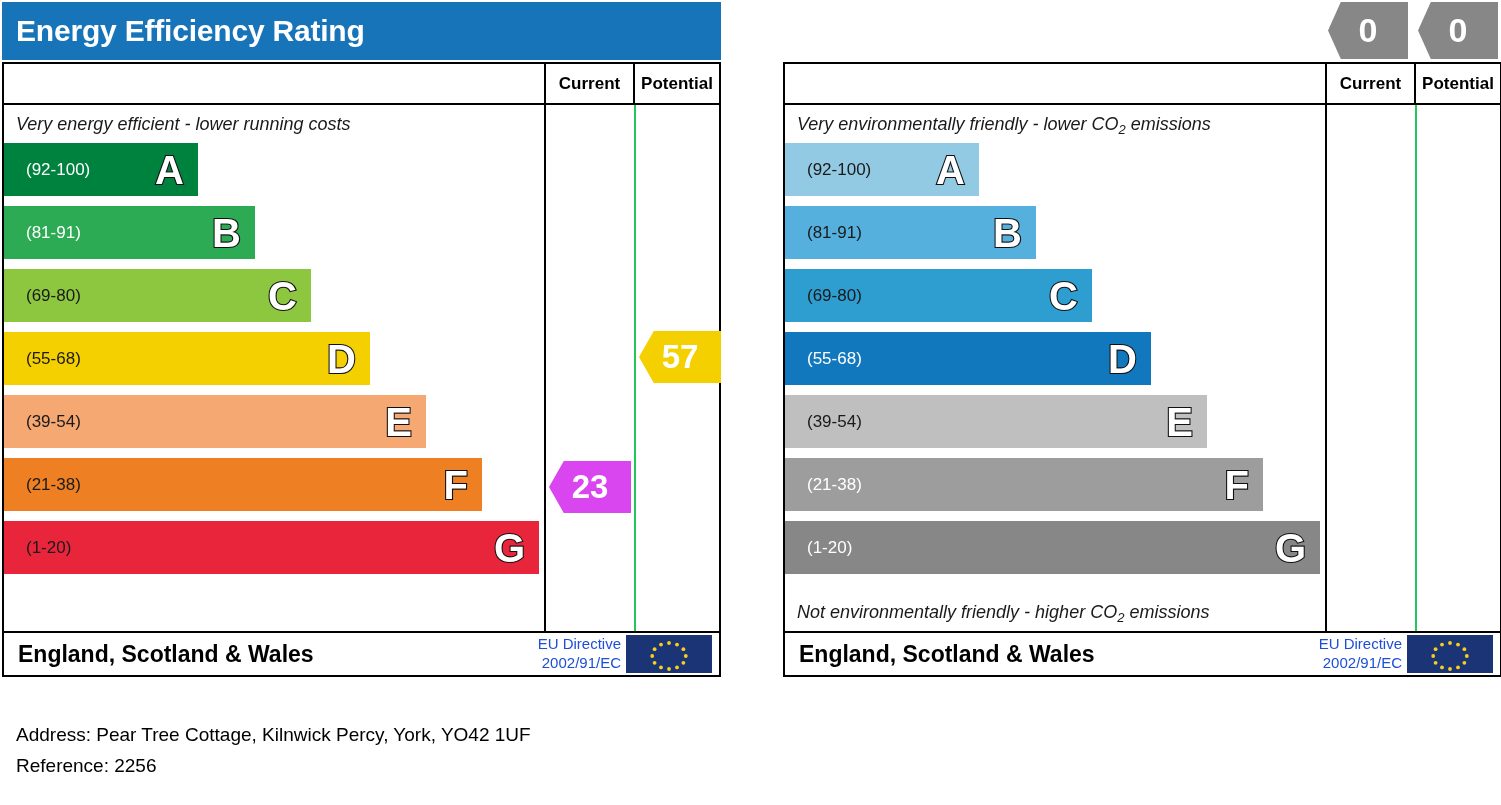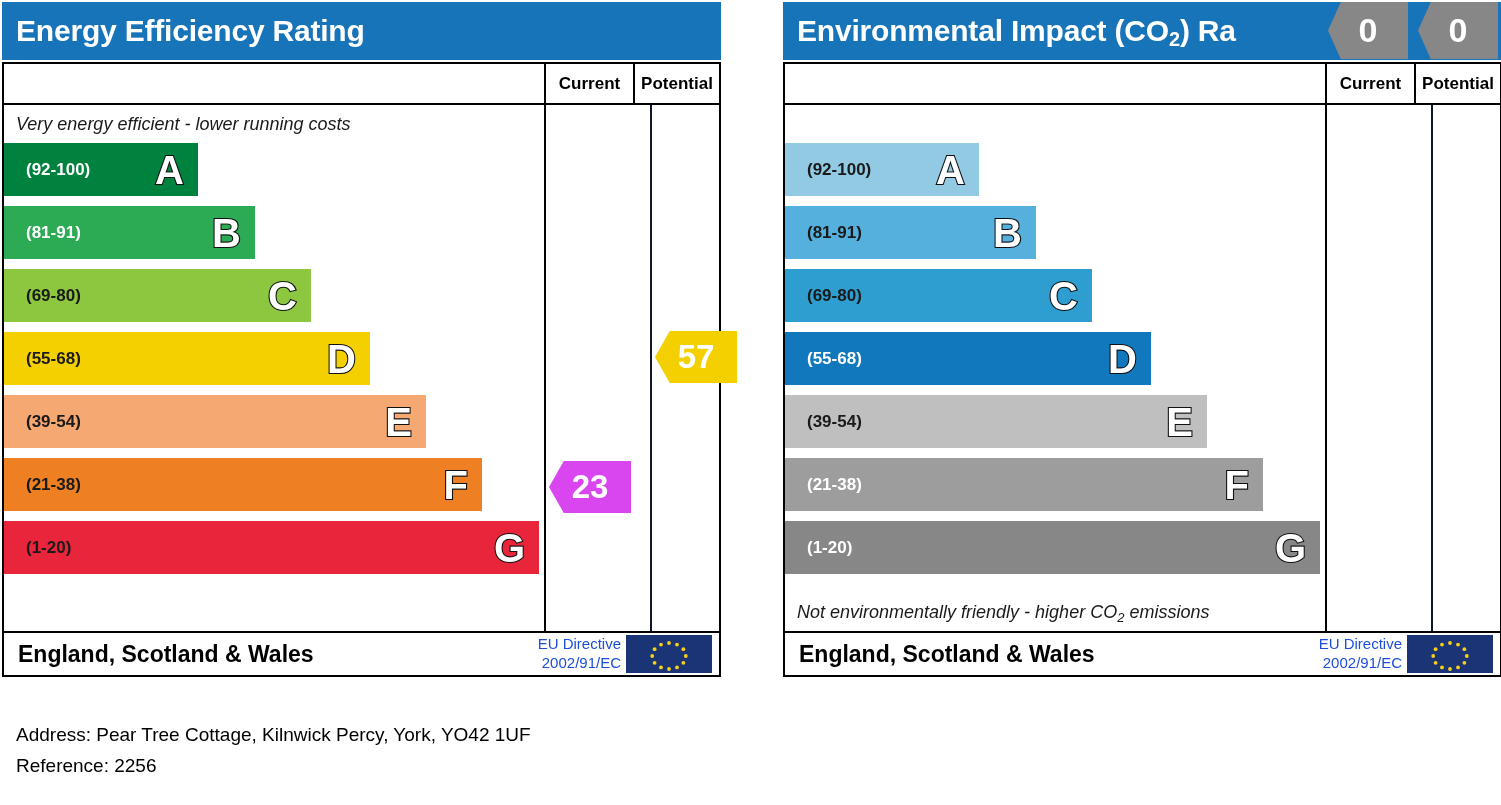--- a/index.html
+++ b/index.html
@@ -71,41 +71,41 @@
     position: absolute; left: 0; top: 41px;
     width: 715px; height: 528px;
     border-bottom: 2px solid #000;
   }
   .bars-area { position: absolute; left: 0; top: 0; width: 540px; height: 100%; }
   .col-cur {
     position: absolute; left: 540px; top: 0; width: 89px; height: 100%;
     border-left: 2px solid #000;
   }
   .col-pot {
-    position: absolute; left: 646px; top: 0; width: 86px; height: 100%;
-    border-left: 2px solid #0f172a;
+    position: absolute; left: 630px; top: 0; width: 86px; height: 100%;
+    border-left: 2px solid #22c55e;
   }
 
   .caption {
     position: absolute; left: 12px;
     font-size: 18px; font-style: italic; color: #1a1a1a;
     white-space: nowrap;
   }
   .caption.top { top: 9px; }
   .caption.bot { bottom: 8px; }
   .caption sub { font-size: 13px; vertical-align: baseline; position: relative; top: 4px; }
 
   
   .bar {
     position: absolute; left: 0;
     height: 53px;
     display: flex; align-items: center;
   }
   .bar .range {
-    font-size: 17px; font-weight: bold;
+    font-size: 17px; font-weight: normal;
     margin-left: 22px;
     white-space: nowrap;
     text-align: right;
   }
   .bar .letter {
     position: absolute; right: 14px;
     font-size: 40px; font-weight: bold;
     color: #ffffff;
     line-height: 1;
     -webkit-text-stroke: 2.2px #111;
@@ -263,38 +263,36 @@
             </g>
           </svg>
         </div>
       </div>
 
     </div>
   </div>
 
   <div class="epc right">
 
-    <div class="title-bar">
-      <span class="title-text"><span>Environmental Impact (CO</span><sub>2</sub><span>) Ra</span></span>
-    </div>
 
     <div class="zero-badge" style="left:545px;">0</div>
     <div class="zero-badge" style="left:635px;">0</div>
 
     <div class="grid">
 
       <div class="hdr-row">
         <div class="hdr-blank"></div>
         <div class="hdr-cur">Current</div>
         <div class="hdr-pot">Potential</div>
       </div>
 
       <div class="body-row">
 
         <div class="bars-area">
+          <div class="caption top"><span>Very environmentally friendly - lower CO</span><sub>2</sub><span> emissions</span></div>
 
           <div class="bar" style="top:38px; width:194px; background:#92cae4;">
             <span class="range" style="color:#1a1a1a;">(92-100)</span>
             <span class="letter">A</span>
           </div>
 
           <div class="bar" style="top:101px; width:251px; background:#55b0dd;">
             <span class="range" style="color:#1a1a1a;">(81-91)</span>
             <span class="letter">B</span>
           </div>

